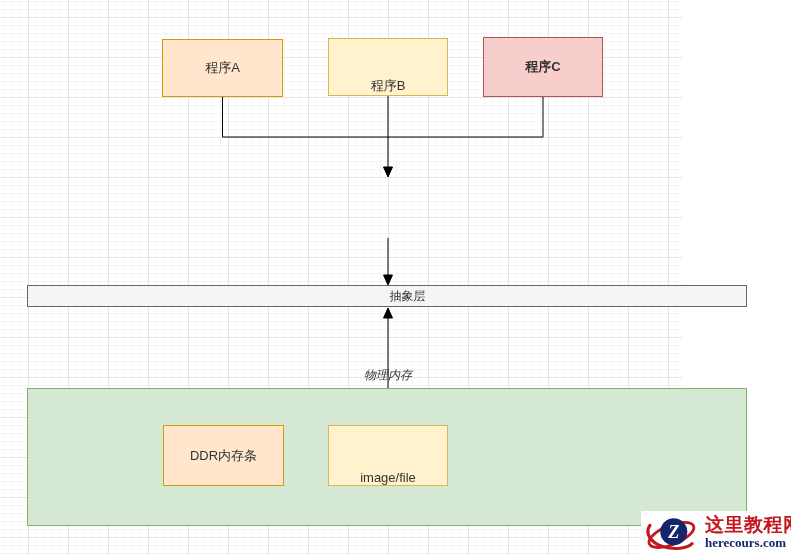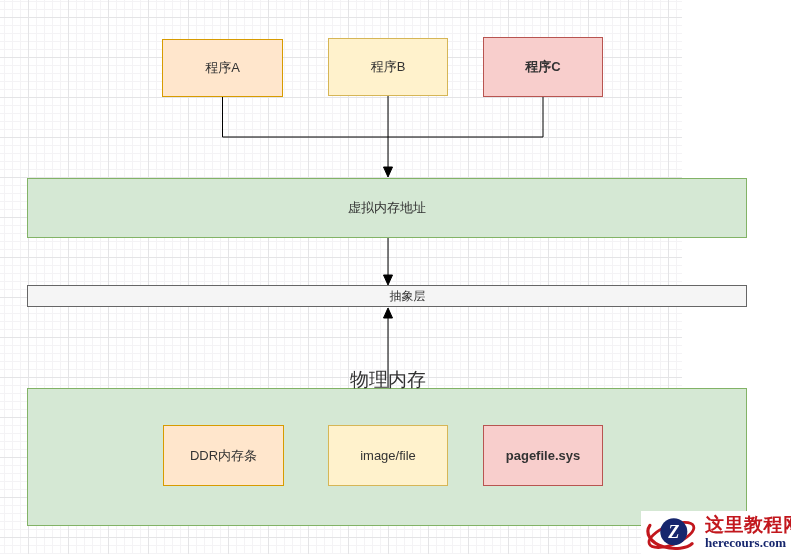--- a/index.html
+++ b/index.html
@@ -18,30 +18,30 @@
       linear-gradient(to bottom, #f4f3f5 1px, transparent 1px);
     background-size:40px 40px,40px 40px,8px 8px,8px 8px;
     background-position:28px 17px,28px 17px,4px 1px,4px 1px;
   }
   .node{
     position:absolute;display:flex;align-items:center;justify-content:center;
     font-size:13px;color:#333;box-sizing:border-box;border:1px solid;z-index:1;
     text-align:center;
   }
   .orange{background:#ffe6cc;border-color:#d79b00;}
-  .yellow{background:#fff2cc;border-color:#d6b656;}
+  .yellow{background:#fff2cc;border-color:#d6b656;align-items:flex-end;}
   .red   {background:#f8cecc;border-color:#b85450;font-weight:bold;}
   .green {background:#d5e8d4;border-color:#82b366;}
   .gray  {background:#f5f5f5;border-color:#666666;font-size:12px;padding-left:41px;}
   .connectors{position:absolute;left:0;top:0;width:791px;height:554px;z-index:2;pointer-events:none;}
   .connectors line{stroke:#000;stroke-width:1;}
   .connectors polygon{fill:#000;stroke:#000;}
   .edge-label{
     position:absolute;left:346px;top:367px;width:84px;z-index:3;
-    font-size:19px;color:#333;text-align:center;
+    font-size:12px;color:#333;text-align:center;font-style:italic;
   }
   
   .watermark{
     position:absolute;left:641px;top:511px;width:150px;height:43px;
     background:#fff;z-index:4;display:flex;align-items:center;
   }
   .wm-logo{width:64px;height:43px;flex:0 0 auto;}
   .wm-text{display:flex;flex-direction:column;justify-content:center;line-height:1.05;}
   .wm-name{
     font-size:19px;font-weight:bold;color:#c2171d;letter-spacing:0.5px;
@@ -60,38 +60,32 @@
   <div class="node orange" style="left:162px;top:39px;width:121px;height:58px">
     <span>程序A</span>
   </div>
   <div class="node yellow" style="left:328px;top:38px;width:120px;height:58px">
     <span>程序B</span>
   </div>
   <div class="node red" style="left:483px;top:37px;width:120px;height:60px">
     <span>程序C</span>
   </div>
 
-  <div class="node green" style="left:27px;top:178px;width:720px;height:60px">
-    <span>虚拟内存地址</span>
-  </div>
 
   <div class="node gray" style="left:27px;top:285px;width:720px;height:22px">
     <span>抽象层</span>
   </div>
 
   <div class="node green" style="left:27px;top:388px;width:720px;height:138px"></div>
 
   <div class="node yellow" style="left:328px;top:425px;width:120px;height:61px">
     <span>image/file</span>
   </div>
   <div class="node orange" style="left:163px;top:425px;width:121px;height:61px">
     <span>DDR内存条</span>
-  </div>
-  <div class="node red" style="left:483px;top:425px;width:120px;height:61px">
-    <span>pagefile.sys</span>
   </div>
 
   <svg class="connectors" viewBox="0 0 791 554" xmlns="http://www.w3.org/2000/svg">
 
     <line x1="222.5" y1="97" x2="222.5" y2="137"></line>
     <line x1="543" y1="97" x2="543" y2="137"></line>
     <line x1="222.5" y1="137" x2="543" y2="137"></line>
 
     <line x1="388" y1="96" x2="388" y2="168"></line>
     <polygon points="388,177 383.5,167 392.5,167"></polygon>

